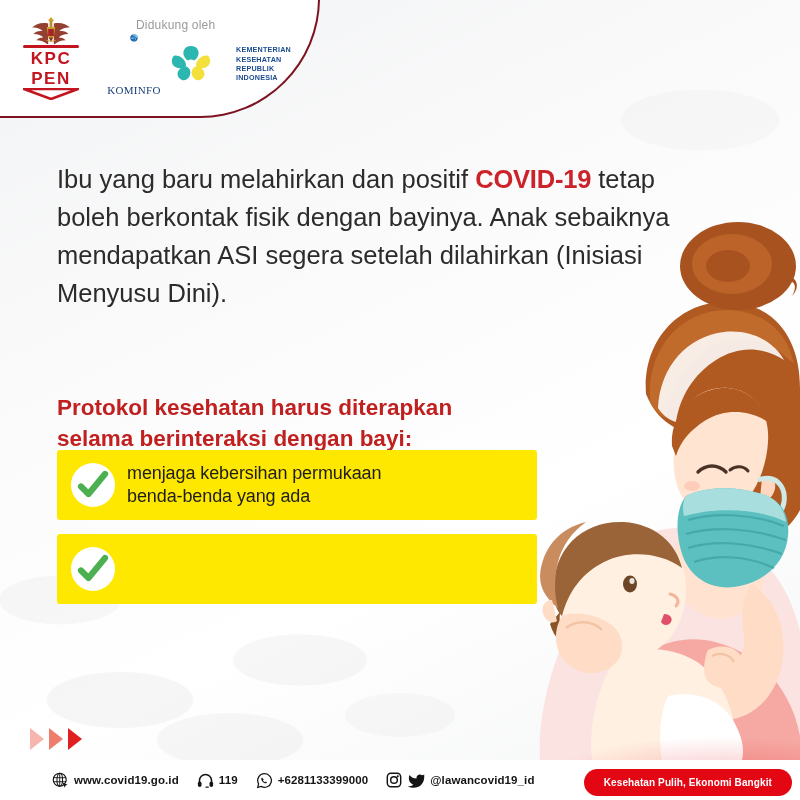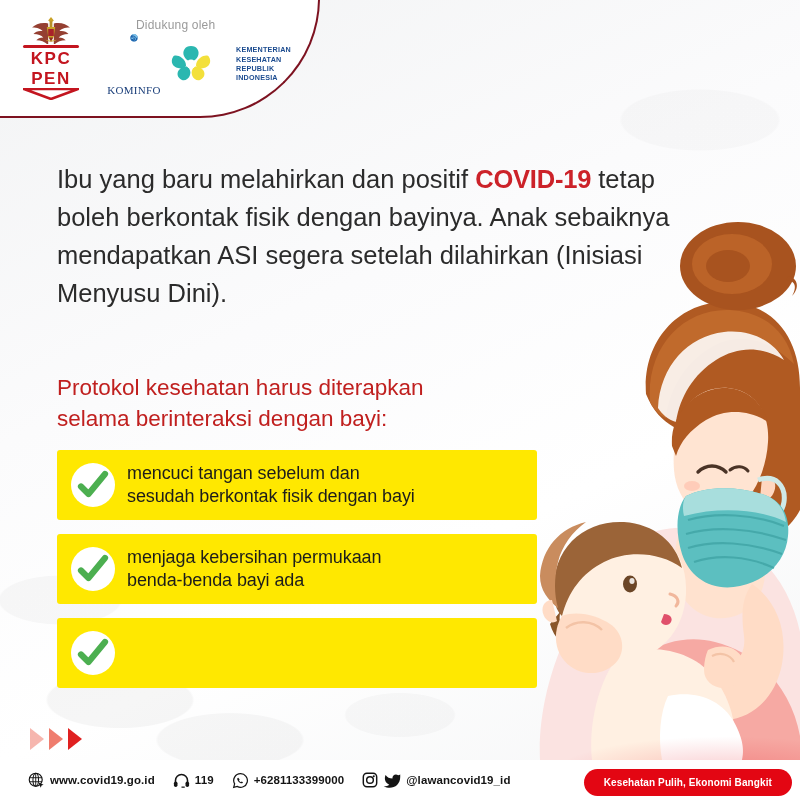--- a/index.html
+++ b/index.html
@@ -69,22 +69,22 @@
     letter-spacing:.2px;
   }
   
   #lead {
     position:absolute; left:57px; top:160px; width:640px;
     font-size:25.5px; line-height:38px; color:#2b2b2b; z-index:4;
   }
   #lead .hl { color:#cc2229; font-weight:bold; letter-spacing:-.2px; }
   
   #protocol-heading {
-    position:absolute; left:57px; top:372px; width:540px;
-    font-size:22.5px; font-weight:normal; line-height:31px;
+    position:absolute; left:57px; top:392px; width:540px;
+    font-size:22.5px; font-weight:bold; line-height:31px;
     color:#c0201f; z-index:4;
   }
   
   #checklist {
     position:absolute; left:57px; top:450px; width:480px; z-index:4;
   }
   .check-row {
     position:relative; background:#ffe800; border-radius:3px;
     height:70px; margin-bottom:14px;
     display:flex; align-items:center; padding-left:14px;
@@ -111,22 +111,22 @@
   #arrows span.a1 { opacity:.38; }
   #arrows span.a2 { opacity:.68; }
   #arrows span.a3 { opacity:1; border-left-color:#e02020; }
   
   #footer {
     position:absolute; left:0; bottom:0; width:800px; height:40px;
     background:#ffffff; z-index:7;
     display:flex; align-items:center;
   }
   #footer-contacts {
-    display:flex; align-items:center; gap:18px; padding-left:28px;
-    font-size:11.5px; font-weight:bold; color:#141414; letter-spacing:.1px;
+    display:flex; align-items:center; gap:18px; padding-left:16px;
+    font-size:11.5px; font-weight:bold; color:#141414; letter-spacing:.1px;margin-left:36px;
   }
   .contact { display:flex; align-items:center; gap:5px; }
   .contact svg { display:block; }
   #tagline {
     position:absolute; right:8px; bottom:4px;
     background:#e30613; color:#ffffff;
     font-size:10px; font-weight:bold; letter-spacing:.1px;
     padding:8px 20px; border-radius:16px;
     z-index:8; white-space:nowrap;
   }
@@ -272,41 +272,30 @@
     <span>Ibu yang baru melahirkan dan positif </span><span class="hl">COVID-19</span><span> tetap boleh berkontak fisik dengan bayinya. Anak sebaiknya mendapatkan ASI segera setelah dilahirkan (Inisiasi Menyusu Dini).</span>
   </div>
 
   <div id="protocol-heading">
     <div>Protokol kesehatan harus diterapkan</div>
     <div>selama berinteraksi dengan bayi:</div>
   </div>
 
   <div id="checklist">
 
+
     <div class="check-row">
       <div class="check-badge">
         <svg width="34" height="34" viewBox="0 0 34 34">
           <path d="M5 18.5 L12.5 26 L29 6" fill="none" stroke="#4caf50" stroke-width="6.2" stroke-linecap="round" stroke-linejoin="round"></path>
         </svg>
       </div>
       <div class="check-text">
-        <div>mencuci tangan sebelum dan</div>
-        <div>sesudah berkontak fisik dengan bayi</div>
-      </div>
-    </div>
-
-    <div class="check-row">
-      <div class="check-badge">
-        <svg width="34" height="34" viewBox="0 0 34 34">
-          <path d="M5 18.5 L12.5 26 L29 6" fill="none" stroke="#4caf50" stroke-width="6.2" stroke-linecap="round" stroke-linejoin="round"></path>
-        </svg>
-      </div>
-      <div class="check-text">
         <div>menjaga kebersihan permukaan</div>
-        <div>benda-benda bayi ada</div>
+        <div>benda-benda yang ada</div>
       </div>
     </div>
 
     <div class="check-row">
       <div class="check-badge">
         <svg width="34" height="34" viewBox="0 0 34 34">
           <path d="M5 18.5 L12.5 26 L29 6" fill="none" stroke="#4caf50" stroke-width="6.2" stroke-linecap="round" stroke-linejoin="round"></path>
         </svg>
       </div>
     </div>

